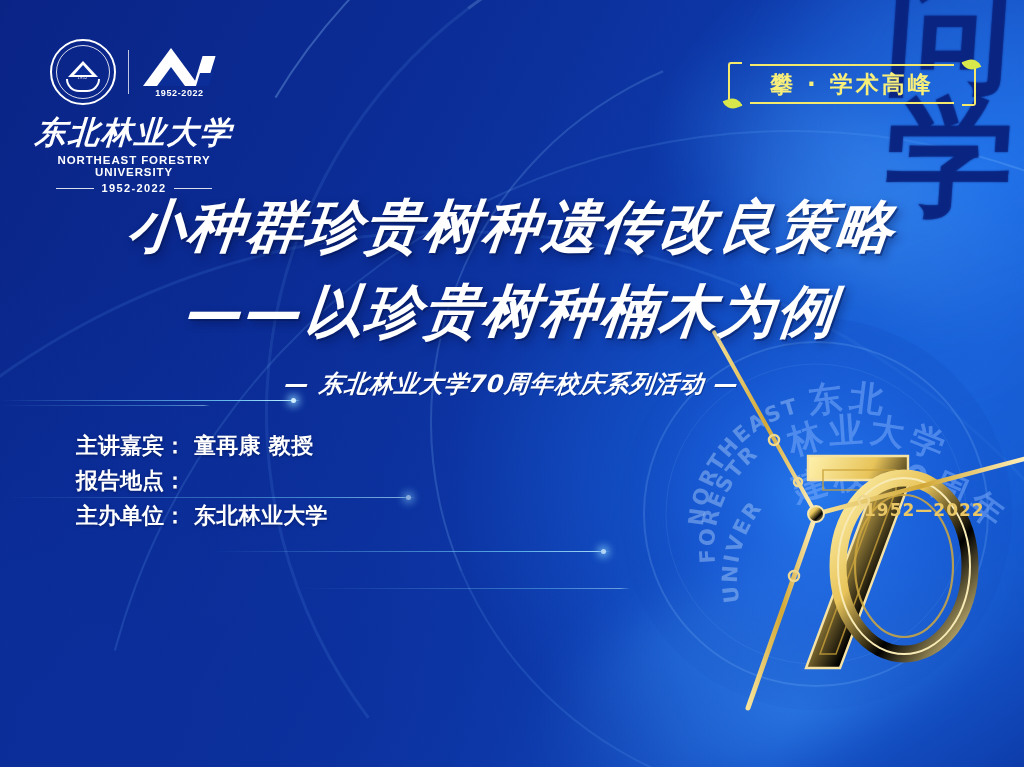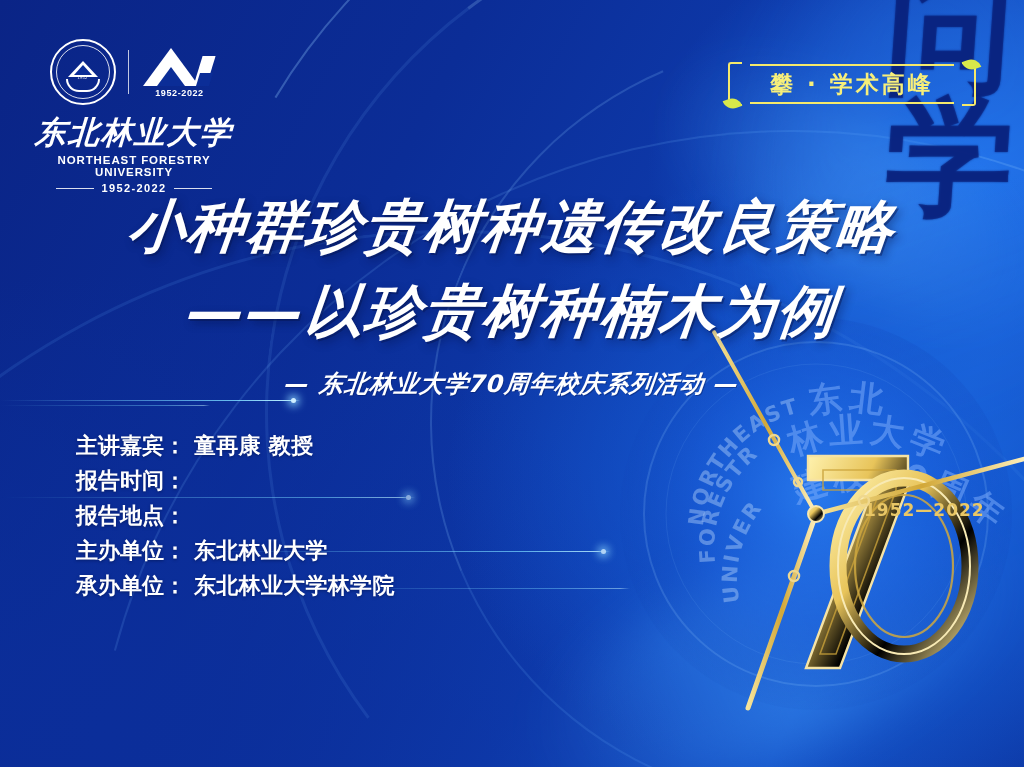--- a/index.html
+++ b/index.html
@@ -457,28 +457,23 @@
     <div class="title l2">——以珍贵树种楠木为例</div>
     <div class="subtitle">— 东北林业大学70周年校庆系列活动 —</div>
   </div>
 
   <div class="info">
     <div class="row">
       <span class="lbl">主讲嘉宾：</span>
       <span class="val">童再康  教授</span>
     </div>
     <div class="row">
-      <span class="lbl">报告时间：</span>
     </div>
     <div class="row">
       <span class="lbl">报告地点：</span>
     </div>
     <div class="row">
       <span class="lbl">主办单位：</span>
       <span class="val">东北林业大学</span>
     </div>
-    <div class="row">
-      <span class="lbl">承办单位：</span>
-      <span class="val">东北林业大学林学院</span>
-    </div>
   </div>
 
 </div>
 
 </body></html>

